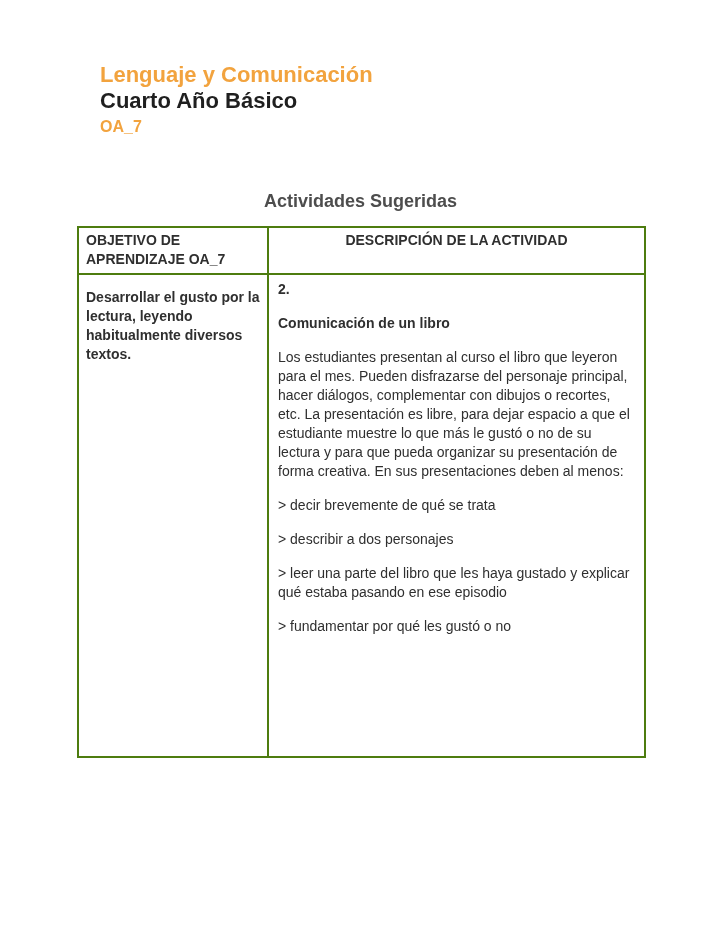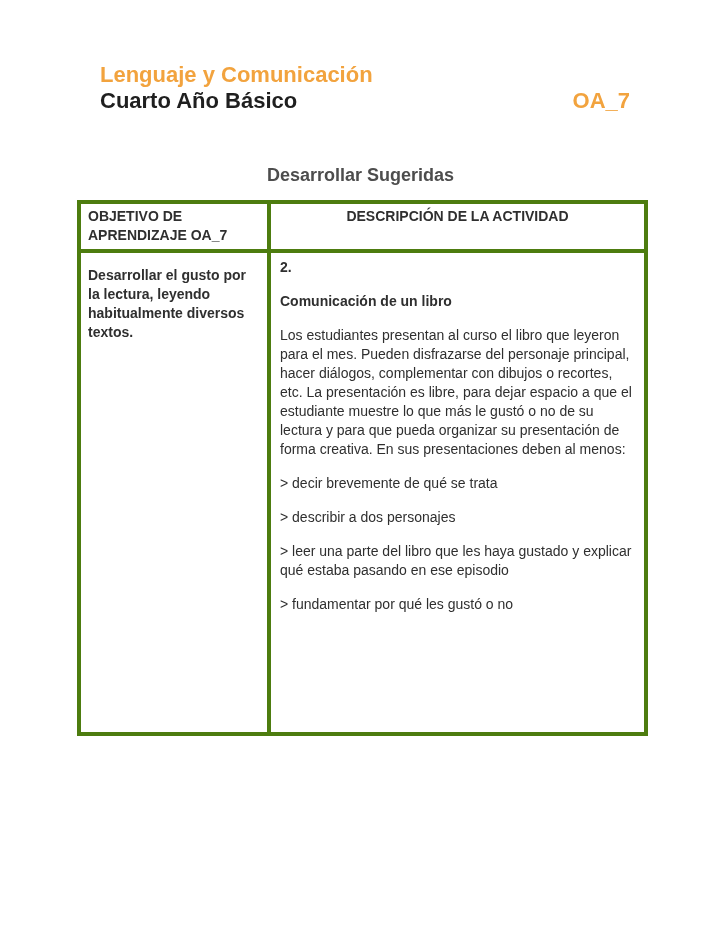--- a/index.html
+++ b/index.html
@@ -27,30 +27,31 @@
     margin: 0;
     font-size: 22px;
     line-height: 26px;
     font-weight: bold;
     color: #F2A33E;
   }
   .header-row {
     display: flex;
     justify-content: space-between;
     align-items: baseline;
+    flex-direction: column;
   }
   .grade-title {
     margin: 0;
     font-size: 22px;
     line-height: 26px;
     font-weight: bold;
     color: #1f1f1f;
   }
   .oa-code {
-    font-size: 22px;
+    font-size: 16px;
     line-height: 26px;
     font-weight: bold;
     color: #F2A33E;
   }
   
   .section-title {
     margin: 0;
     margin-top: 50px;
     margin-left: 77px;
     width: 567px;
@@ -63,21 +64,21 @@
   
   table.activities {
     margin-left: 77px;
     margin-top: 14px;
     width: 567px;
     border-collapse: collapse;
     table-layout: fixed;
   }
   table.activities th,
   table.activities td {
-    border: 4px solid #4d7c0f;
+    border: 2px solid #4d7c0f;
     vertical-align: top;
     font-size: 14px;
     line-height: 19px;
     color: #2f2f2f;
     box-sizing: border-box;
   }
   th.col-objective { width: 190px; }
   th.col-description { width: 377px; }
   table.activities th {
     font-weight: bold;
@@ -107,21 +108,21 @@
 <div class="page">
 
   <div class="doc-header">
     <h1 class="subject-title">Lenguaje y Comunicación</h1>
     <div class="header-row">
       <h2 class="grade-title">Cuarto Año Básico</h2>
       <span class="oa-code">OA_7</span>
     </div>
   </div>
 
-  <h3 class="section-title">Desarrollar Sugeridas</h3>
+  <h3 class="section-title">Actividades Sugeridas</h3>
 
   <table class="activities">
     <thead>
       <tr>
         <th class="col-objective">OBJETIVO DE APRENDIZAJE OA_7</th>
         <th class="col-description">DESCRIPCIÓN DE LA ACTIVIDAD</th>
       </tr>
     </thead>
     <tbody>
       <tr>

